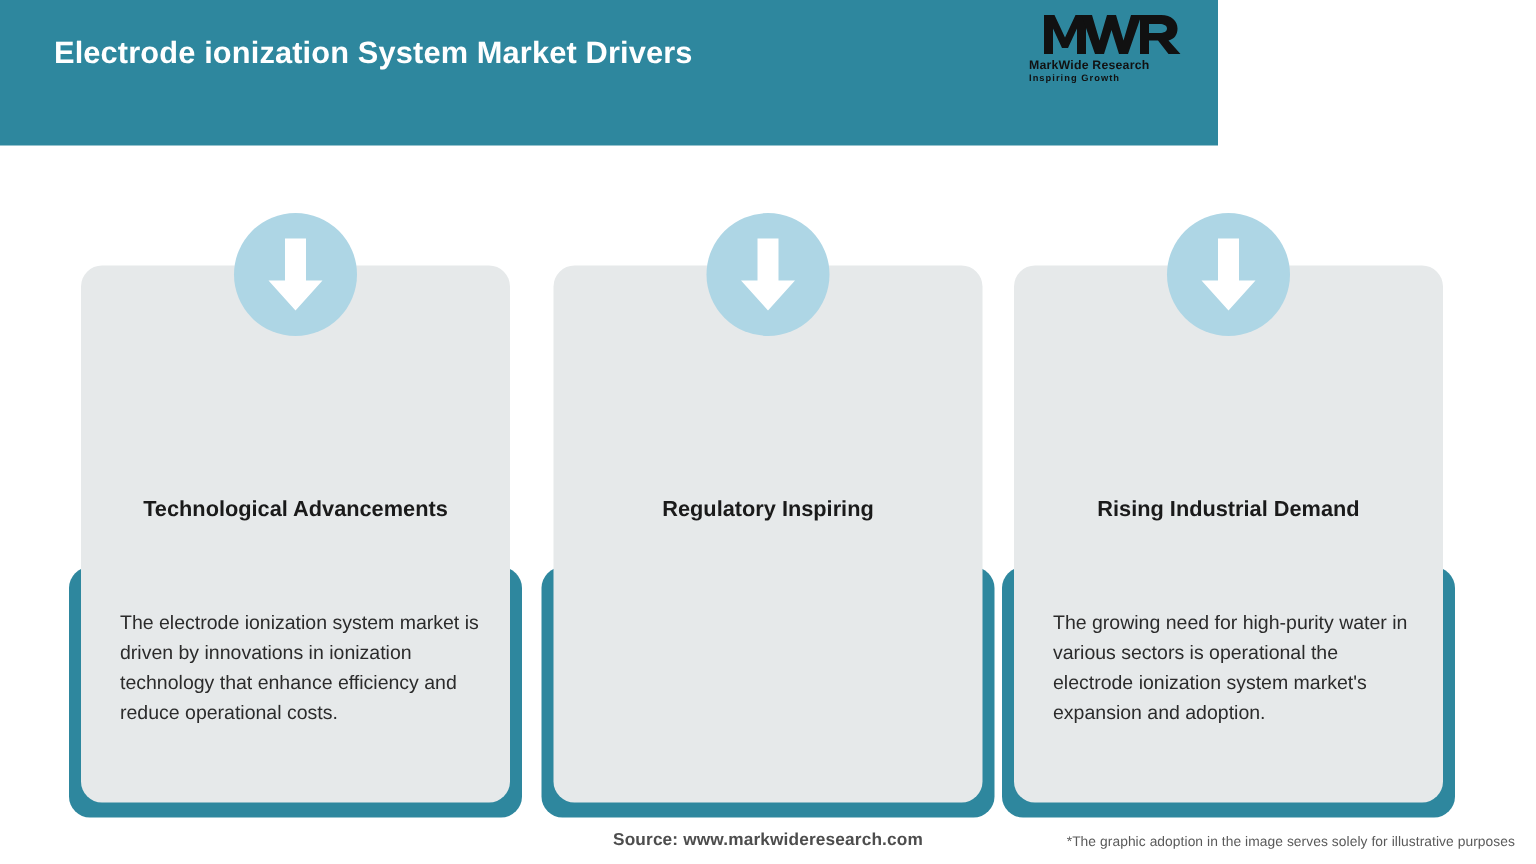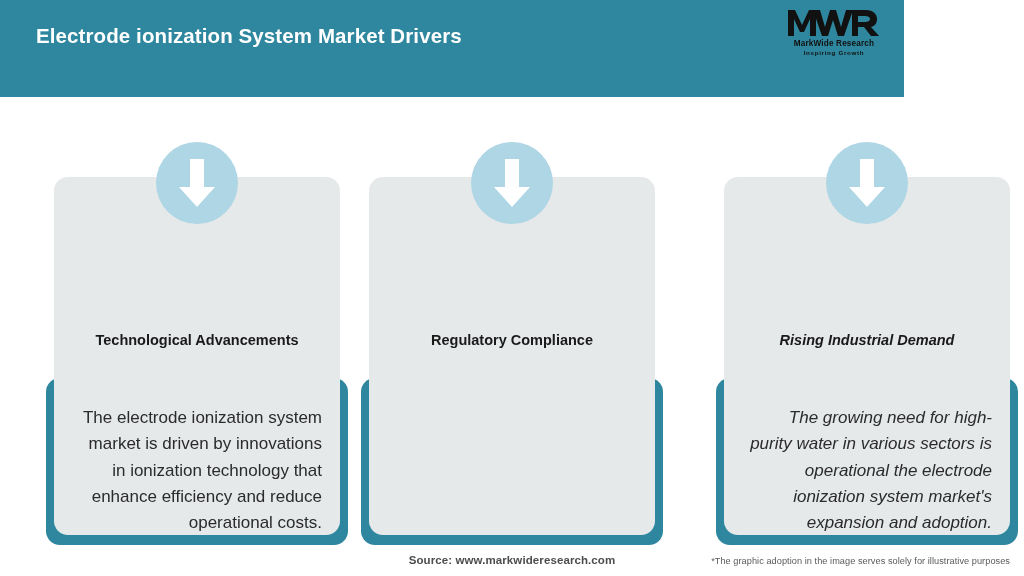--- a/index.html
+++ b/index.html
@@ -14,21 +14,21 @@
     font-family: "Liberation Sans", sans-serif;
     overflow: hidden;
     position: relative;
   }
 
   
   .header {
     position: absolute;
     left: 0;
     top: 0;
-    width: 904px;
+    width: 812px;
     height: 97px;
     background: #2E879E;
     box-sizing: border-box;
     padding-left: 24px;
   }
   .header-title {
     position: absolute;
     left: 36px;
     top: 24px;
     font-size: 20.5px;
@@ -38,21 +38,21 @@
     white-space: nowrap;
   }
 
   
   .logo {
     position: absolute;
     right: 14px;
     top: 6px;
     width: 112px;
     height: 54px;
-    text-align: center;
+    text-align: left;
   }
   .logo-mark {
     display: block;
     margin: 0 auto;
   }
   .logo-name {
     display: block;
     font-size: 8.2px;
     font-weight: bold;
     color: #111111;
@@ -79,21 +79,21 @@
     height: 440px;
   }
   .card-wrap {
     position: absolute;
     top: 0;
     width: 286px;
     height: 440px;
   }
   .card-wrap.c0 { left: 54px; }
   .card-wrap.c1 { left: 369px; }
-  .card-wrap.c2 { left: 724px; font-style: italic; }
+  .card-wrap.c2 { left: 676px; }
 
   
   .card-backing {
     position: absolute;
     left: -8px;
     top: 281px;
     width: 302px;
     height: 167px;
     background: #2E879E;
     border-radius: 14px;
@@ -144,24 +144,24 @@
     font-weight: bold;
     color: #1a1a1a;
     line-height: 1.25;
   }
 
   .card-body {
     position: absolute;
     left: 26px;
     right: 18px;
     top: 228px;
-    font-size: 17px;
+    font-size: 13px;
     color: #2b2b2b;
     line-height: 1.55;
-    text-align: right;
+    text-align: left;
   }
 
   
   .source {
     position: absolute;
     left: 0;
     top: 554px;
     width: 1024px;
     text-align: center;
     font-size: 11.5px;
@@ -213,21 +213,21 @@
     <div class="card-icon">
       <svg viewBox="0 0 44 52" aria-hidden="true">
         <path d="M15 2 L29 2 L29 30 L40 30 L22 50 L4 30 L15 30 Z" fill="#FFFFFF"></path>
       </svg>
     </div>
   </div>
 
   <div class="card-wrap c1">
     <div class="card-backing"></div>
     <div class="card">
-      <div class="card-title">Regulatory Compliance</div>
+      <div class="card-title">Regulatory Inspiring</div>
     </div>
     <div class="card-icon">
       <svg viewBox="0 0 44 52" aria-hidden="true">
         <path d="M15 2 L29 2 L29 30 L40 30 L22 50 L4 30 L15 30 Z" fill="#FFFFFF"></path>
       </svg>
     </div>
   </div>
 
   <div class="card-wrap c2">
     <div class="card-backing"></div>

